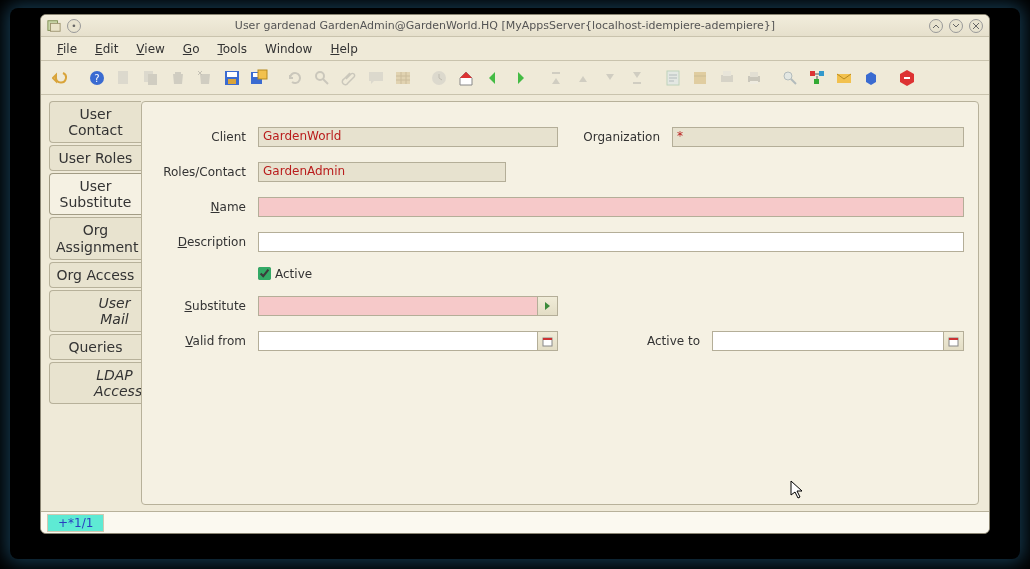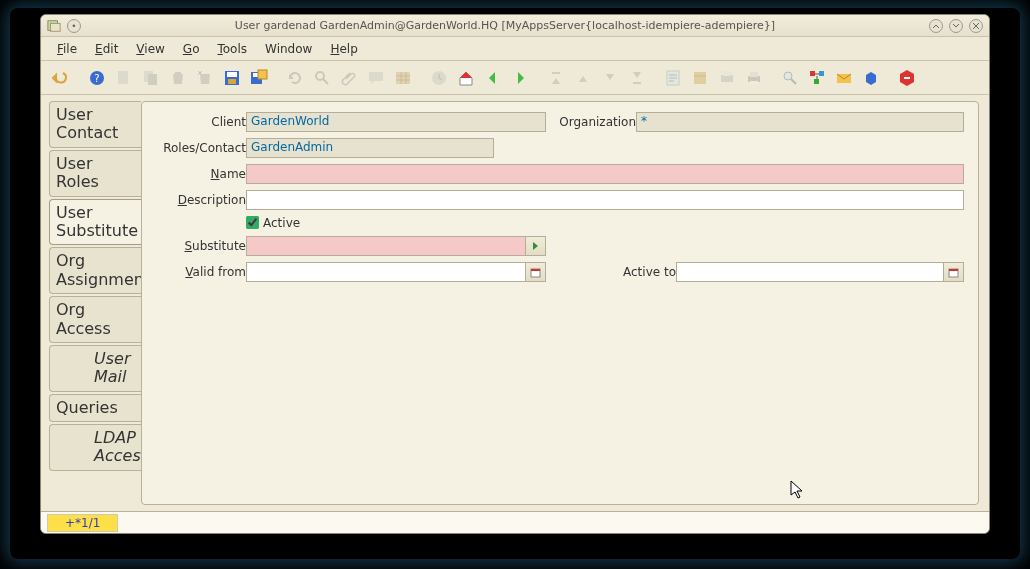--- a/index.html
+++ b/index.html
@@ -90,49 +90,49 @@
   .tabs {
     width: 100px;
     padding: 6px 0 0 8px;
     display:flex; flex-direction:column; gap:2px;
   }
   .tab {
     border:1px solid #b7b19a;
     border-right:none;
     background:#e8e3cf;
     padding:4px 6px;
-    text-align:left;
+    text-align:center;
     border-radius:4px 0 0 4px;
-    font-size:16px;
+    font-size:14px;
     line-height:1.15;
     cursor:default;
   }
   .tab.active {
     background:#f5f1e3;
     border-color:#a29c85;
     font-weight:normal;
   }
   .tab.ital { font-style: italic; padding-left: 44px; }
   .form-area {
     flex:1;
     background:#f5f1e3;
     border:1px solid #b7b19a;
     border-radius:4px;
     margin:6px 10px 6px 0;
     padding:10px 14px;
   }
-  .row { display:flex; align-items:center; margin-bottom:6px; gap:0;}
+  .row { display:flex; align-items:center; margin-bottom:6px; gap:12px;margin-top:15px;}
   .lbl { text-align:right; font-size:12px; }
   .fld {
     height:20px;
     border:1px solid #b4ae98;
     background:#fff;
     padding:1px 4px;
     font-size:12px;
-    color:#0369a1;
+    color:#b91c1c;
   }
   .fld.ro { background:#e7e2cf; }
   .fld.req { background:#f6c9c9; }
   .fld.pick { display:flex; align-items:center; padding:0; }
   .fld.pick .val { flex:1; padding:1px 4px; }
   .fld.pick .pbtn {
     width:20px; height:100%;
     border-left:1px solid #b4ae98;
     background:linear-gradient(#f0ecd8,#e3ddc5);
     display:flex;align-items:center;justify-content:center;
@@ -144,21 +144,21 @@
     border-top:1px solid #b7b19a;
     background:#fbf9f0;
     display:flex;
     align-items:center;
     padding:0 6px;
     font-size:12px;
     gap:6px;
   }
   .statusbar .s-left { flex:1; border:1px solid #cfc9b2; padding:1px 4px; background:#fff;}
   .statusbar .s-right {
-    border:1px solid #cfc9b2; padding:1px 17px; background:#fde047;
+    border:1px solid #cfc9b2; padding:1px 10px; background:#5eead4;
     color:#2a3ec0;
   }
   .cursor {
     position:absolute;
     left:790px; top:480px;
     pointer-events:none;
   }
 </style>
 </head>
 <body>

